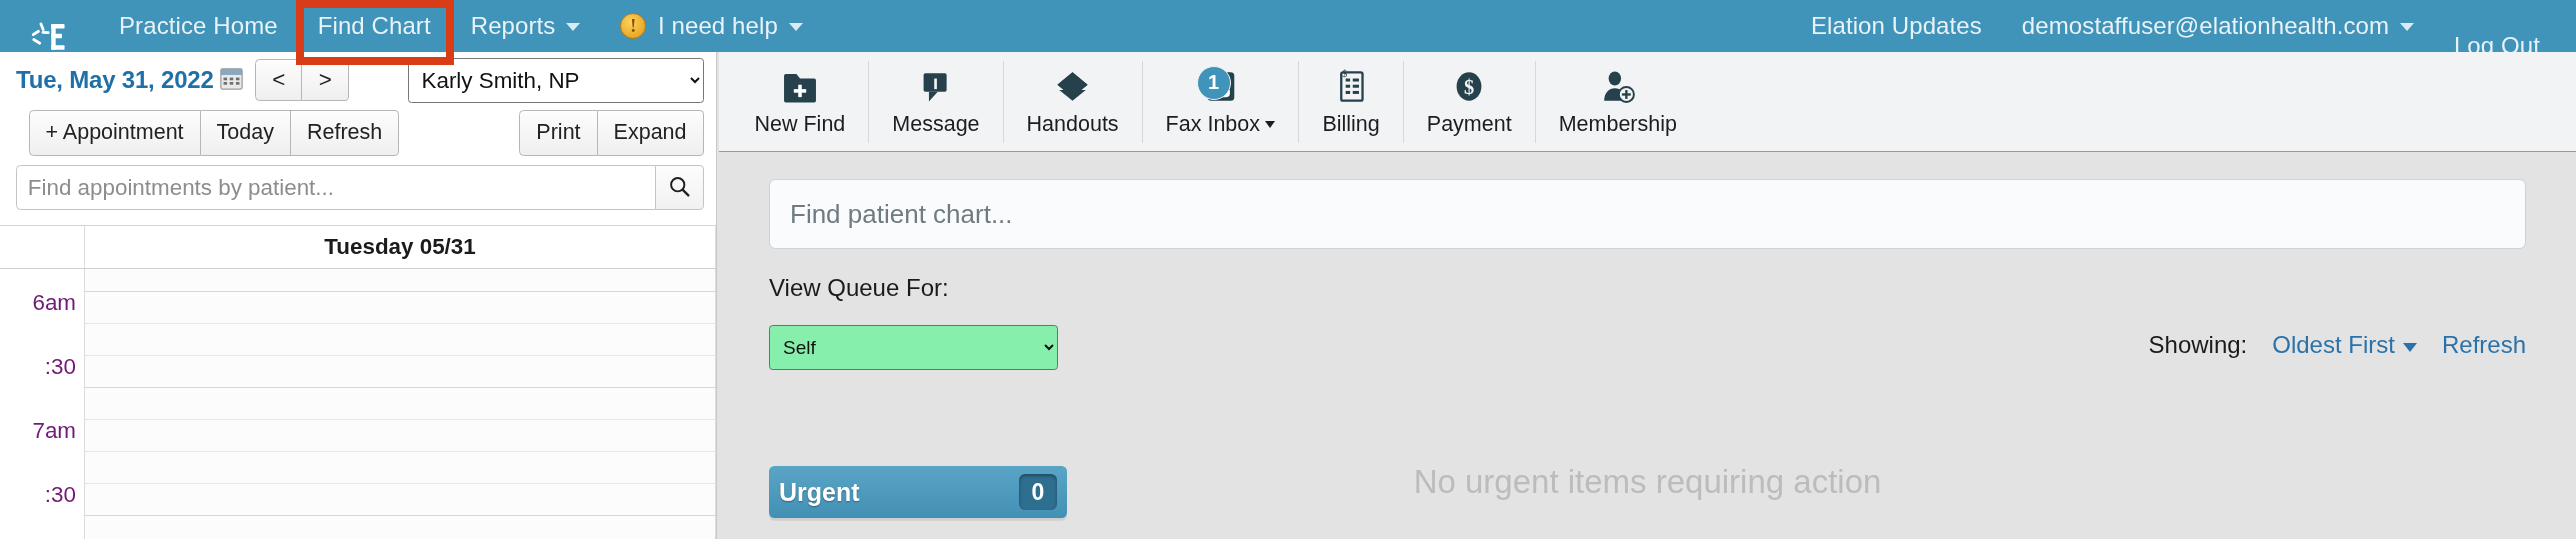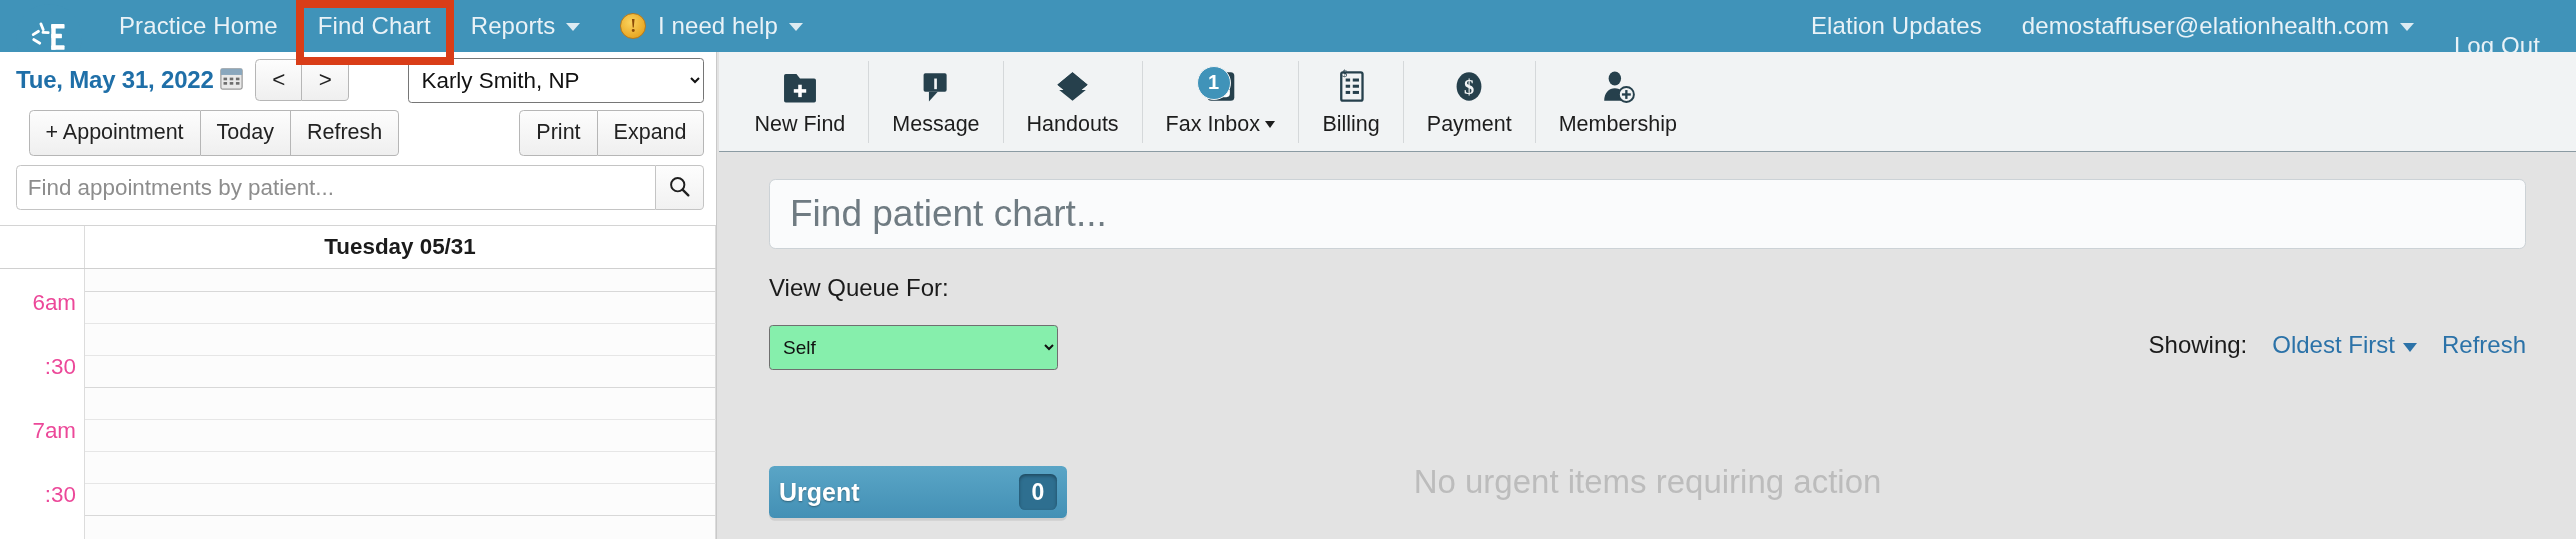--- a/index.html
+++ b/index.html
@@ -114,21 +114,21 @@
   }
   #schedhead .gutter{ width:85px; flex:0 0 85px; border-right:0.9px solid #dcdcdc; }
   #schedhead .daycol{
     flex:1 1 auto; display:flex;align-items:center;justify-content:center;
     font-size:22.4px;font-weight:bold;color:#1b1b1b; border-right:0.9px solid #dcdcdc;
   }
   .schedrow{ display:flex; height:32px; }
   .schedrow .gutter{
     width:85px; flex:0 0 85px; border-right:0.9px solid #dcdcdc;
     display:flex;align-items:flex-start;justify-content:flex-end;
-    padding-right:8px; font-size:22.4px; color:#ec4899; line-height:1;
+    padding-right:8px; font-size:22.4px; color:#701a75; line-height:1;
   }
   .schedrow .cell{
     flex:1 1 auto; border-right:0.9px solid #dcdcdc; border-bottom:0.9px solid #e6e6e6;
     background:#fcfcfc;
   }
   .schedrow.hourtop .cell{ border-bottom:0.9px solid #e6e6e6; }
   .schedrow.halftop .cell{ border-bottom:1.8px solid #d8d8d8; }
   .schedrow.blank{ height:23px; }
   .schedrow.blank .gutter{ border-bottom:none; }
   .schedrow.blank .cell{ border-bottom:1.8px solid #d8d8d8; }
@@ -158,21 +158,21 @@
   .tb-badge{
     position:absolute; top:5.4px; left:54px;
     width:34px;height:34px;border-radius:50%;
     background:#4093b9; color:#fff; font-size:20px; font-weight:bold;
     display:flex;align-items:center;justify-content:center;
     border:1.8px solid #f1f3f4;
   }
 
   #chart-search-wrap{ padding:27px 50px 0 50px; }
   #chart-search{
-    width:100%; height:70px; font-size:37px;
+    width:100%; height:70px; font-size:26px;
     font-family:"Liberation Sans", sans-serif;
     border:0.9px solid #ccd2d6; border-radius:6.3px; background:#fafbfc;
     padding:0 20px; color:#444;
   }
   #chart-search::placeholder{ color:#6f7b82; }
 
   #queuerow{
     display:flex; align-items:flex-end; padding:25px 50px 0 50px;
   }
   #queue-left{ display:flex; flex-direction:column; }

